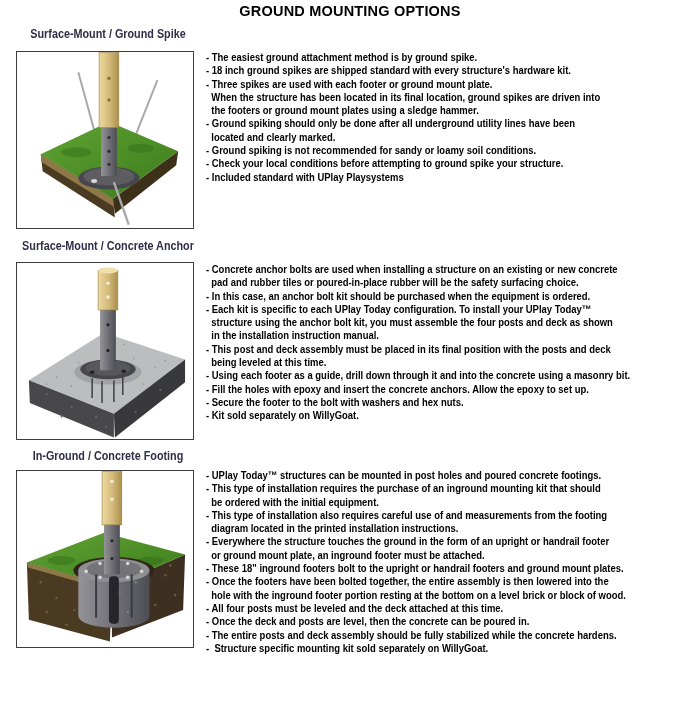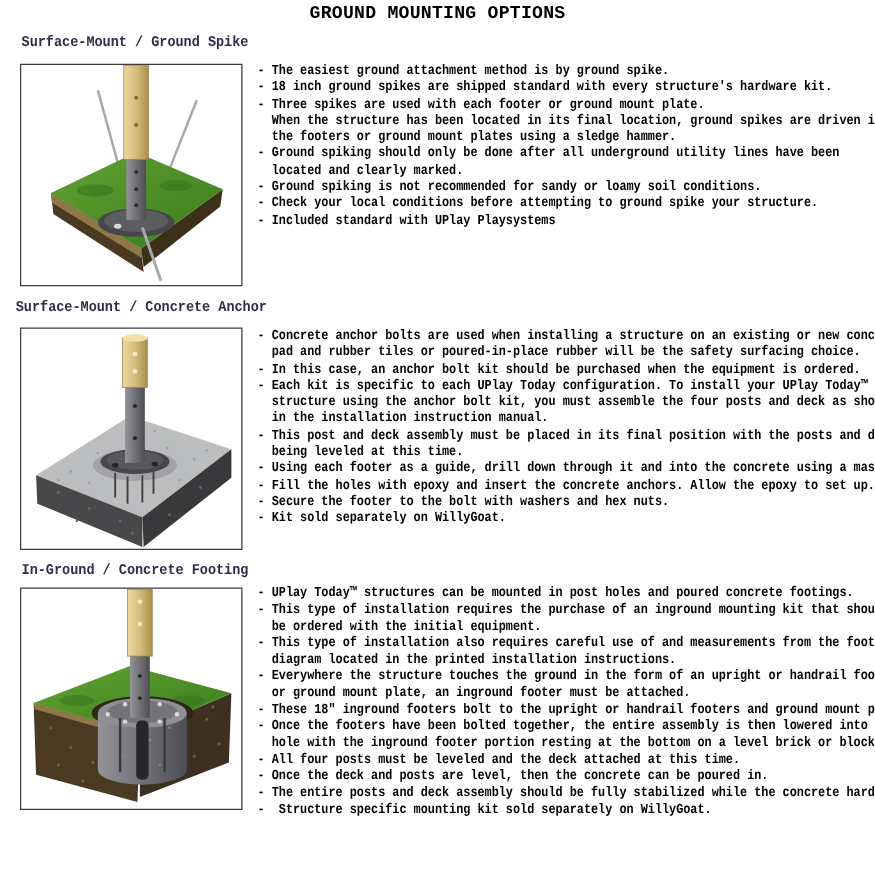--- a/index.html
+++ b/index.html
@@ -1,18 +1,18 @@
 <!DOCTYPE html>
 <html style="--wood-light: #ecd9a0; --wood-mid: #d2b878; --wood-dark: #a98e4c; --metal-light: #939398; --metal-dark: #4d4d54; --plate: #46464c; --grass-light: #61a432; --grass-dark: #3a7a1c; --dirt-light: #8f7848; --dirt-dark: #4a3a22; --concrete-light: #bcbdbe; --concrete-dark: #48484a; --spike: #a9a9ad; --heading-color: #2e2e48; --text-color: #000000; --border-color: #3d3d3d;"><head>
 <meta charset="utf-8">
 <style>
   html,body{margin:0;padding:0;background:#fff;}
   .page{
     position:relative;width:700px;height:706px;background:#fff;overflow:hidden;
-    font-family:Liberation Mono, monospace;color:#000;
+    font-family:Liberation Sans, sans-serif;color:#000;
   }
   .page-title{
     position:absolute;top:3px;left:0;width:700px;text-align:center;
     font-size:14.5px;font-weight:bold;letter-spacing:0.2px;color:#000;
   }
   .section-heading{
     position:absolute;left:2px;width:212px;text-align:center;
     font-size:12px;font-weight:bold;color:#2e2e48;
     transform:scaleX(0.9);transform-origin:50% 0;
     white-space:nowrap;

